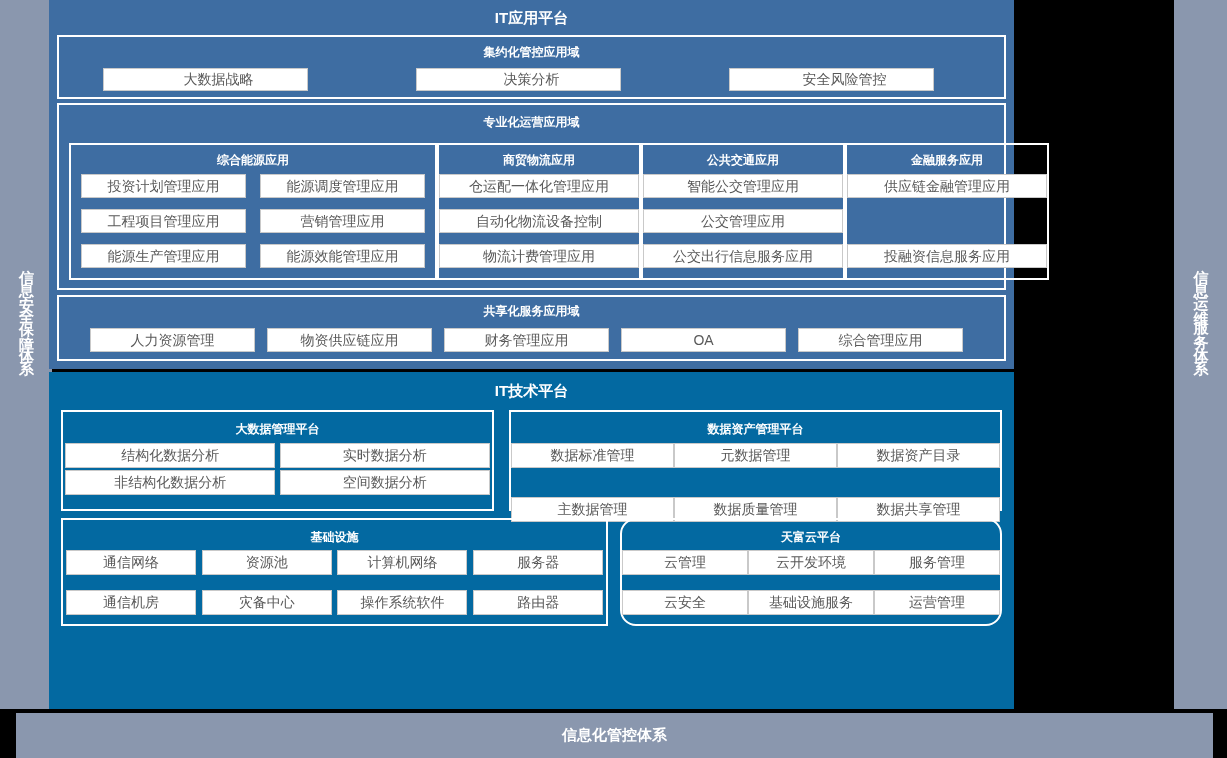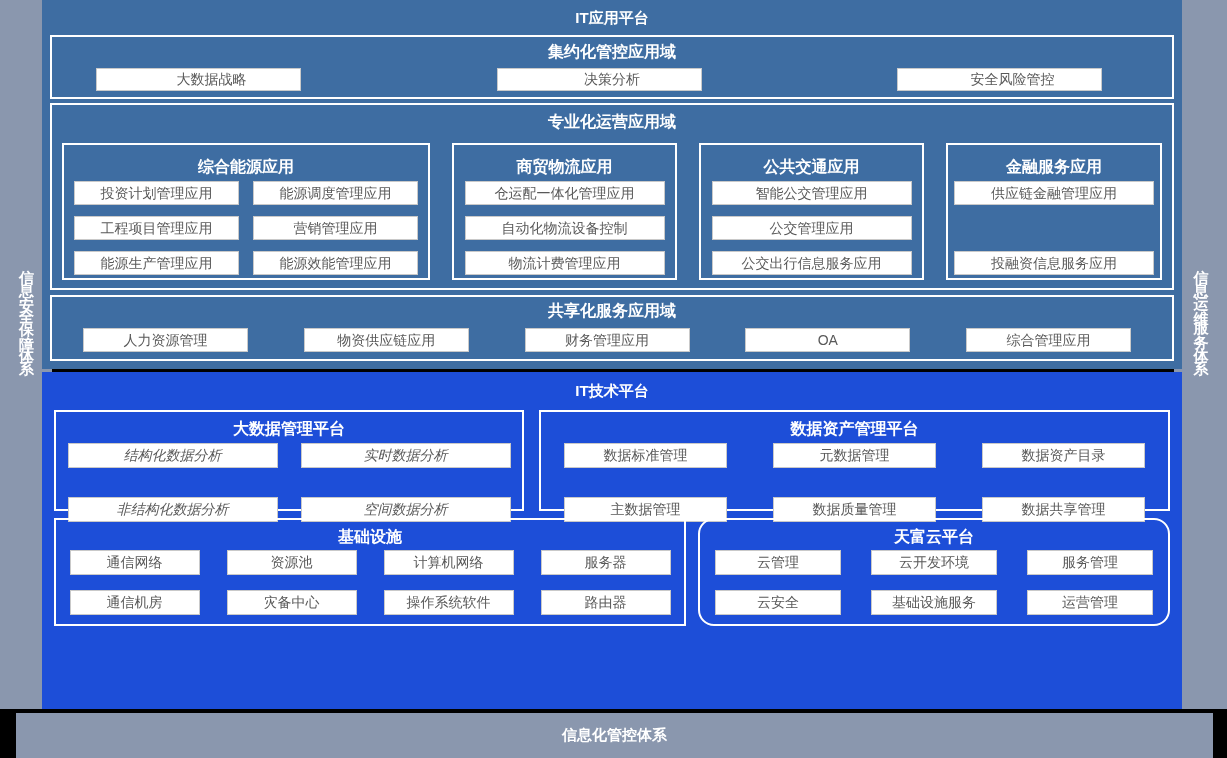--- a/index.html
+++ b/index.html
@@ -11,40 +11,40 @@
   .side { position:absolute; top:0; height:709px; background:#8A97AE; text-align:center; }
   .side-left { left:0; width:52px; }
   .side-right { right:0; width:53px; }
   .v-text { display:inline-block; writing-mode:vertical-lr; text-orientation:upright;
             color:#fff; font-weight:bold; font-size:15px; letter-spacing:13px; margin-top:258px; }
   .bottom-bar { position:absolute; left:16px; top:713px; width:1197px; height:45px; background:#8A97AE;
                 display:flex; align-items:center; justify-content:center;
                 color:#fff; font-weight:bold; font-size:15px; }
 
   
-  .content { position:absolute; left:42px; top:0; width:1140px; height:709px; }
+  .content { position:absolute; left:49px; top:0; width:965px; height:709px; }
   .app  { height:369px; background:#3E6DA2; padding-top:7px; }
-  .tech { height:337px; background:#1d4ed8; margin-top:3px; padding-top:8px; }
+  .tech { height:337px; background:#0369a1; margin-top:3px; padding-top:8px; }
 
   .big-title { height:24px; line-height:22px; text-align:center; color:#fff; font-weight:bold; font-size:15px; }
-  .sec-title { text-align:center; color:#fff; font-weight:bold; font-size:16px; }
+  .sec-title { text-align:center; color:#fff; font-weight:bold; font-size:12px; }
 
   .domain { border:2px solid #fff; margin-left:8px; margin-right:8px; }
   .d0 { height:64px; margin-top:4px; padding-top:5px; }
   .d0 .sec-title { height:20px; line-height:20px; }
   .d0-items { display:flex; justify-content:space-between; padding:0 70px 0 44px; margin-top:6px; }
   .d0-items .item { width:205px; height:23px; line-height:21px;padding-left:26px; }
 
   .item { background:#fff; border:1px solid #C9C9C9; color:#595959; font-size:14px;
           text-align:center; white-space:nowrap; overflow:hidden; }
 
   .d1 { height:187px; margin-top:4px; padding-top:6px; }
   .d1 .sec-title { height:22px; line-height:22px; }
   .groups { display:flex; justify-content:space-between; padding:0 10px; margin-top:10px; }
-  .group { border:2px solid #fff; height:137px; padding-top:11px; }
+  .group { border:2px solid #fff; height:137px; padding-top:4px; }
   .group .sec-title { height:22px; line-height:22px; }
   .g-energy  { width:368px; }
   .g-trade, .g-transit { width:225px; }
   .g-fin { width:216px; }
   .g-energy .g-items { display:grid; grid-template-columns:1fr 1fr; row-gap:11px; column-gap:14px;
                        justify-items:center; padding:3px 10px 0; }
   .g-energy .item { width:165px; height:24px; line-height:22px; }
   .g-col .g-items { display:grid; grid-template-rows:repeat(3,24px); row-gap:11px;
                     justify-items:center; padding-top:3px; }
   .g-col .item { width:200px; height:24px; line-height:22px; }
@@ -53,21 +53,21 @@
   .d2 { height:66px; margin-top:5px; padding-top:3px; }
   .d2 .sec-title { height:22px; line-height:22px; }
   .d2-items { display:flex; justify-content:space-between; padding:0 41px 0 31px; margin-top:6px; }
   .d2-items .item { width:165px; height:24px; line-height:22px; }
 
   .t-row1 { display:flex; gap:15px; margin:6px 12px 0; height:101px; }
   .t-box { border:2px solid #fff; padding-top:5px; }
   .t-box .sec-title { height:24px; line-height:24px; }
   .t-bigdata { width:470px; }
   .t-asset { flex:1; }
-  .t-items2 { display:grid; grid-template-columns:1fr 1fr; row-gap:29px; justify-items:center; padding-top:2px;font-style:italic; }
+  .t-items2 { display:grid; grid-template-columns:1fr 1fr; row-gap:2px; justify-items:center; padding-top:2px; }
   .t-items2 .item { width:210px; height:25px; line-height:23px; }
   .t-items3 { display:grid; grid-template-columns:1fr 1fr 1fr; row-gap:29px; justify-items:center; padding-top:2px; }
   .t-items3 .item { width:163px; height:25px; line-height:23px; }
 
   .t-row2 { margin:9px 12px 0; height:67px; border:2px solid #fff; padding-top:4px; }
   .t-row2 .sec-title { height:24px; line-height:24px; }
   .t-row2-items { display:flex; justify-content:space-between; padding:0 10px 0 20px; margin-top:3px; }
   .t-row2-items .item { width:205px; height:24px; line-height:22px; }
 
   .t-row3 { display:flex; gap:12px; margin:7px 12px 0; height:108px; }

